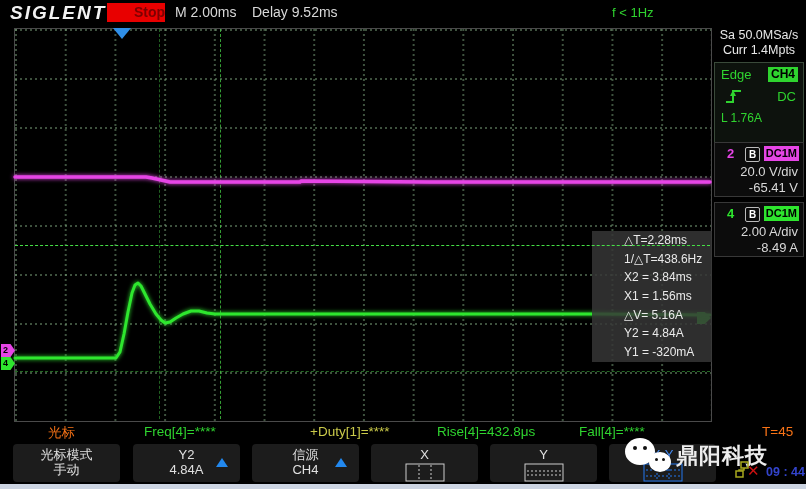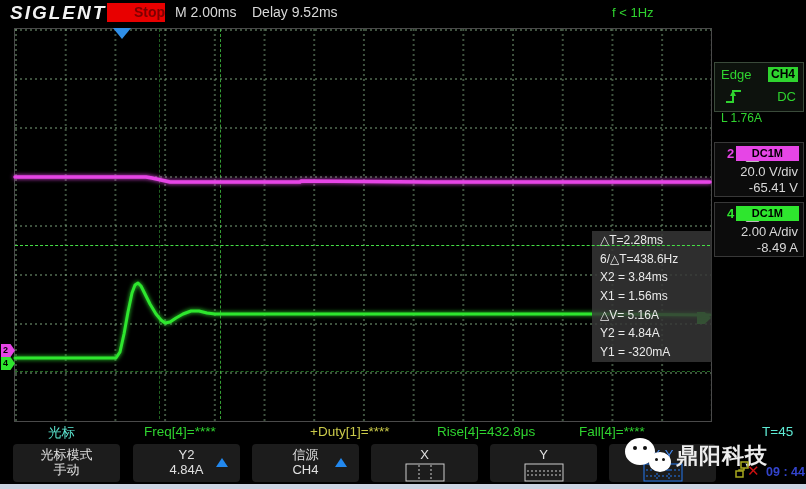--- a/index.html
+++ b/index.html
@@ -44,46 +44,46 @@
   .cursor-y1{top:371px;border-top:1px dashed rgba(70,210,70,.5);}
   .v-cursor{top:29px;height:390px;width:0;z-index:2;}
   .cursor-x1{left:159px;border-left:1px dashed rgba(70,210,70,.45);}
   .cursor-x2{left:220px;border-left:1px dashed rgba(70,210,70,.75);}
 
   
   #trace-svg{left:0;top:0;z-index:5;pointer-events:none;}
 
   
   .meas-box{left:592px;top:231px;width:120px;height:131px;background:rgba(54,54,54,.85);z-index:5;}
-  .meas-row{height:18.7px;line-height:18.7px;padding-left:8px;font-size:12px;color:#eaeaea;white-space:nowrap;}
+  .meas-row{height:18.7px;line-height:18.7px;padding-left:8px;font-size:12px;color:#eaeaea;white-space:nowrap;margin-left:24px;}
 
   
   .sidebar{left:712px;top:26px;width:94px;height:420px;background:#000;z-index:7;}
   .acq{left:0;top:2px;width:94px;text-align:center;color:#e8e8e8;font-size:12.5px;line-height:15px;}
   .side-panel{left:2px;width:90px;background:#0d120d;border:1px solid #3a4a3a;box-sizing:border-box;}
-  .trig-panel{top:36px;height:50px;}
+  .trig-panel{top:36px;height:84px;}
   .ch-panel{background:#0c0c0c;border:1px solid #383838;height:55px;}
   .ch2-panel{top:116px;}
   .ch4-panel{top:176px;}
   .green-t{color:#2fd42f;}
   .src-badge{position:absolute;right:5px;top:4px;background:#2fd42f;color:#000;font-size:12px;font-weight:bold;
     padding:0 3px;line-height:15px;}
   .lvl{position:absolute;left:6px;top:48px;font-size:12px;}
   .ch-row1{position:absolute;left:0;top:3px;width:100%;height:16px;}
   .ch-num{position:absolute;left:12px;top:0;font-size:13px;font-weight:bold;}
   .bw-badge{position:absolute;left:30px;top:1px;width:13px;height:13px;border:1px solid #bbb;border-radius:2px;
     color:#fff;font-size:10px;font-weight:bold;text-align:center;line-height:13px;}
-  .coup-badge{position:absolute;right:4px;top:0;color:#000;font-size:11px;font-weight:bold;padding:0 16px;line-height:15px;}
+  .coup-badge{position:absolute;right:4px;top:0;color:#000;font-size:11px;font-weight:bold;padding:0 2px;line-height:15px;}
   .ch-scale{position:absolute;right:5px;top:21px;font-size:13px;color:#d8d8d8;}
   .ch-offset{position:absolute;right:5px;top:37px;font-size:13px;color:#d8d8d8;}
 
   
   .measure-bar{left:0;top:422px;width:806px;height:20px;background:#000;z-index:8;}
   .mb{top:2px;font-size:13.5px;white-space:nowrap;}
-  .white-t{color:#5eead4;}
+  .white-t{color:#f97316;}
   .yellow-t{color:#cbcb4a;margin-left:18px;}
 
   
   .menu{left:0;top:442px;width:778px;height:42px;background:#000;z-index:8;}
   .menu-btn{position:absolute;top:2px;width:107px;height:38px;background:#1c1c1c;border-radius:4px;
     color:#e0e0e0;font-size:13px;text-align:center;}
   .btn-line1{margin-top:3px;line-height:15px;}
   .btn-line2{line-height:15px;}
   .up-arrow{position:absolute;right:12px;top:14px;width:0;height:0;
     border-left:6px solid transparent;border-right:6px solid transparent;border-bottom:9px solid #2288ee;}
@@ -125,29 +125,33 @@
   <div class="abs h-cursor cursor-y1"></div>
   <div class="abs h-cursor cursor-y2"></div>
 
   <svg id="trace-svg" class="abs" width="806" height="489" viewBox="0 0 806 489">
       <polyline points="15,177 146,177 152,178 170,182 300,182 301,181 430,182 710,182" fill="none" stroke="#e645e6" stroke-width="3.5" stroke-linejoin="round" stroke-linecap="round" style="filter: drop-shadow(rgb(230, 69, 230) 0px 0px 2px);"></polyline>
       <polyline points="15,358 116,358 120,352 124,334 128,312 132,293 135,285 138,283 141,286 145,294 150,304 156,314 161,320 165,323 170,322 176,318 183,314 191,311 199,311 207,313 215,314 300,314 400,314 500,314 600,314 710,315" fill="none" stroke="#2ee62e" stroke-width="3" stroke-linejoin="round" stroke-linecap="round" style="filter: drop-shadow(rgb(46, 230, 46) 0px 0px 2px);"></polyline>
     </svg>
 
   <div class="abs meas-box">
     <div class="meas-row">△T=2.28ms</div>
-    <div class="meas-row">6/△T=438.6Hz</div>
+    <div class="meas-row">1/△T=438.6Hz</div>
     <div class="meas-row">X2 = 3.84ms</div>
     <div class="meas-row">X1 = 1.56ms</div>
     <div class="meas-row">△V= 5.16A</div>
     <div class="meas-row">Y2 = 4.84A</div>
     <div class="meas-row">Y1 = -320mA</div>
   </div>
 
   <div class="abs sidebar">
+    <div class="abs acq">
+      <div>Sa 50.0MSa/s</div>
+      <div>Curr 1.4Mpts</div>
+    </div>
 
     <div class="abs side-panel trig-panel">
       <div class="abs green-t" style="left:6px;top:4px;font-size:13px;">Edge</div>
       <div class="src-badge">CH4</div>
       <svg class="abs" style="left:10px;top:24px;" width="18" height="18" viewBox="0 0 18 18">
         <path d="M1,15 H8 V4 H16" stroke="#2fd42f" stroke-width="2" fill="none"></path>
         <polygon points="5,9 11,9 8,3" fill="#2fd42f"></polygon>
       </svg>
       <div class="abs green-t" style="right:7px;top:26px;font-size:13px;">DC</div>
       <div class="abs green-t lvl">L  1.76A</div>

